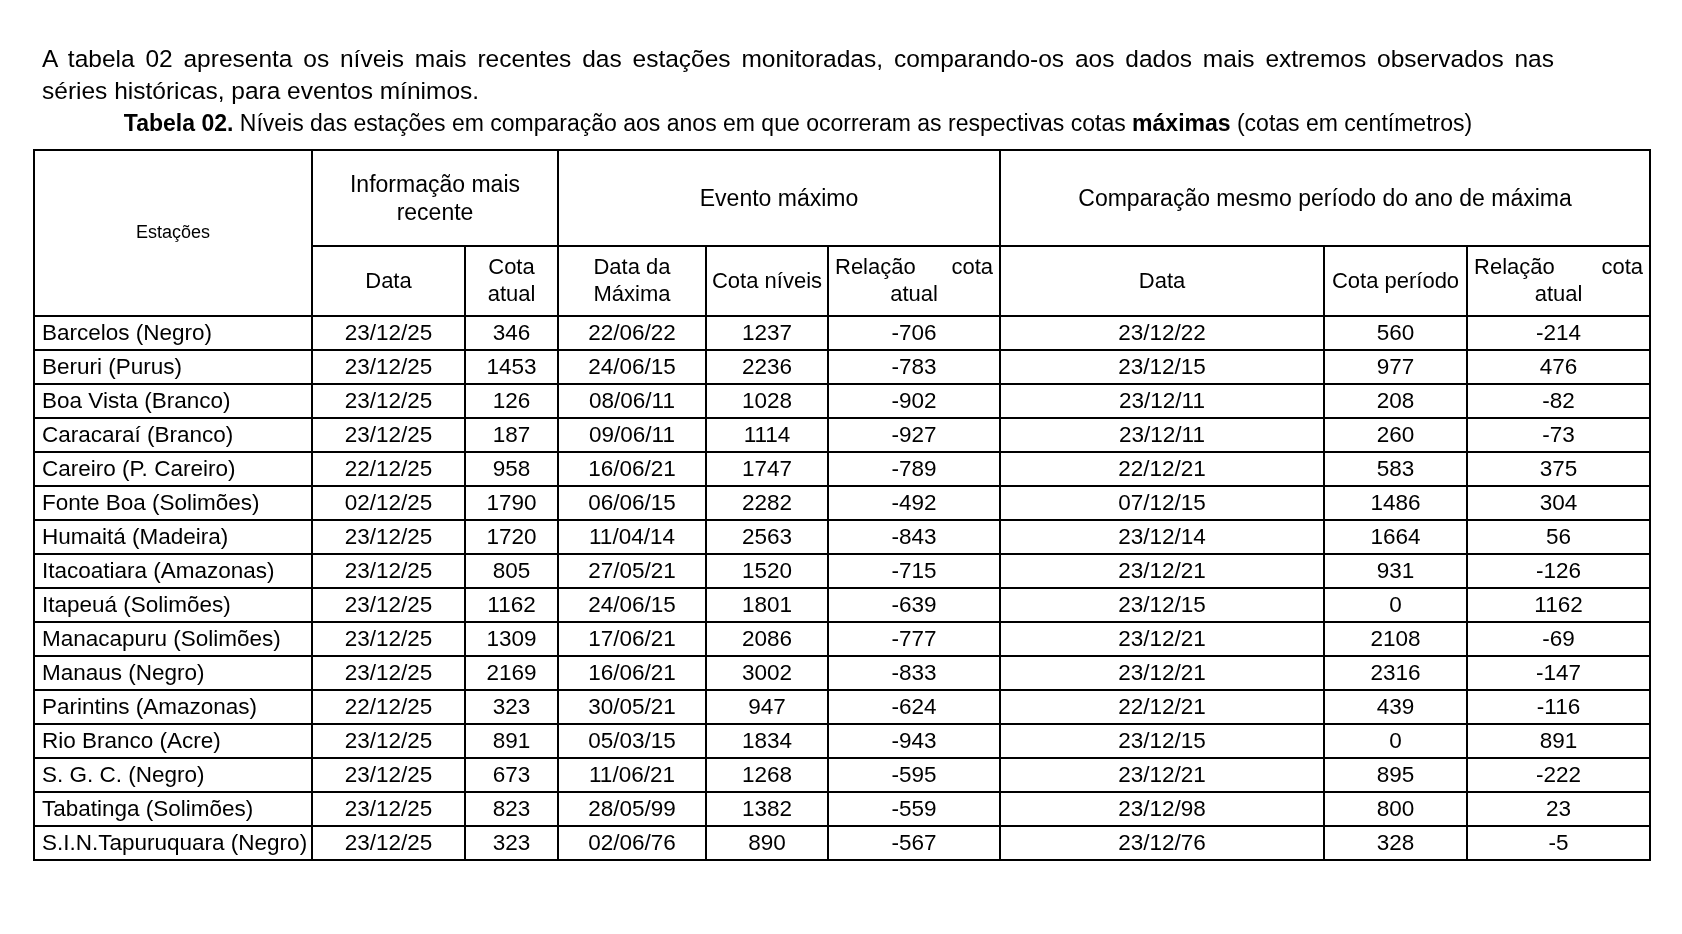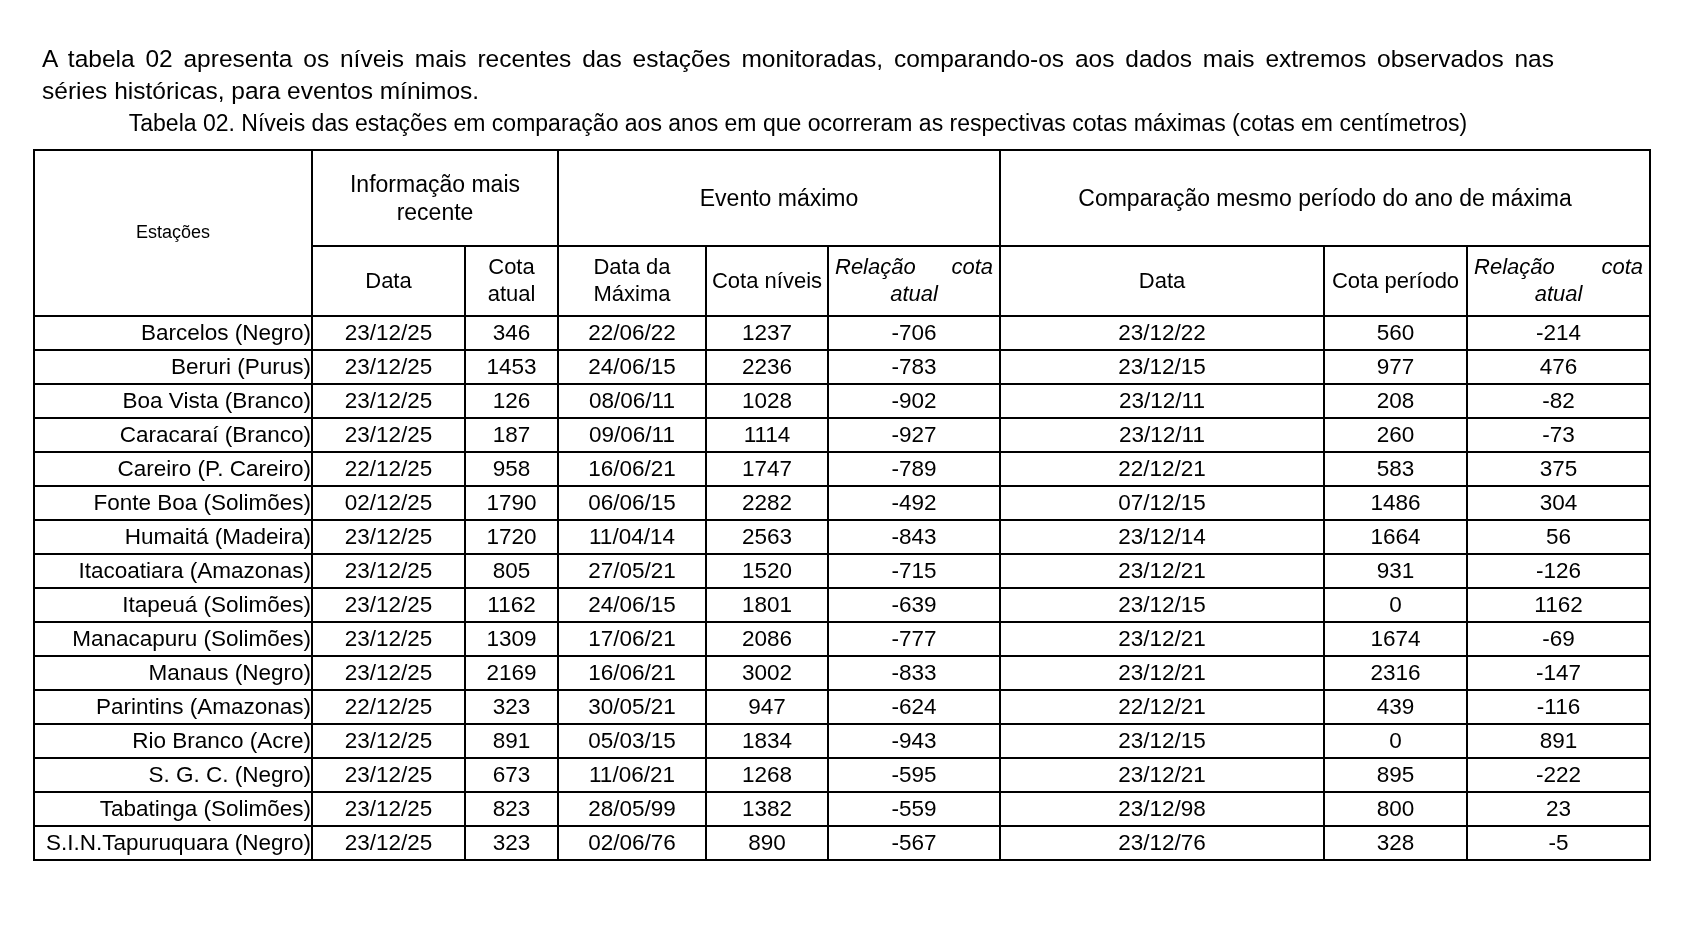--- a/index.html
+++ b/index.html
@@ -35,21 +35,21 @@
   .caption {
     position: absolute;
     left: 42px;
     top: 110px;
     width: 1512px;
     text-align: center;
     font-size: 23px;
     line-height: 1.2;
     white-space: nowrap;
   }
-  .caption b { font-weight: normal; text-align: center; }
+  .caption b { font-weight: bold; text-align: center; }
 
   table.levels {
     position: absolute;
     left: 33px;
     top: 149px;
     width: 1616px;
     border-collapse: collapse;
     table-layout: fixed;
     font-size: 22px;
   }
@@ -89,29 +89,28 @@
   col.c-cotaper { width: 143px; }
   col.c-rel2    { width: 183px; }
 
   tbody td {
     height: 32px;
     font-size: 22.5px;
     text-align: center;
     line-height: 1.05;
   }
   tbody td.station {
-    text-align: right;
+    text-align: left;
     padding-left: 7px;
   }
   .rel-head {
     display: block;
     padding: 0 6px;
     text-align: justify;
     text-align-last: center;
-    font-style: italic;
   }
 </style>
 </head>
 <body>
 
 <div class="page">
 
   <p class="intro">A tabela 02  apresenta os níveis mais recentes das estações monitoradas, comparando-os aos dados mais extremos observados nas séries históricas, para eventos mínimos.</p>
 
   <div class="caption">
@@ -253,21 +252,21 @@
           <td>1162</td>
         </tr>
         <tr>
           <td class="station">Manacapuru (Solimões)</td>
           <td>23/12/25</td>
           <td>1309</td>
           <td>17/06/21</td>
           <td>2086</td>
           <td>-777</td>
           <td>23/12/21</td>
-          <td>1674</td>
+          <td>2108</td>
           <td>-69</td>
         </tr>
         <tr>
           <td class="station">Manaus (Negro)</td>
           <td>23/12/25</td>
           <td>2169</td>
           <td>16/06/21</td>
           <td>3002</td>
           <td>-833</td>
           <td>23/12/21</td>

